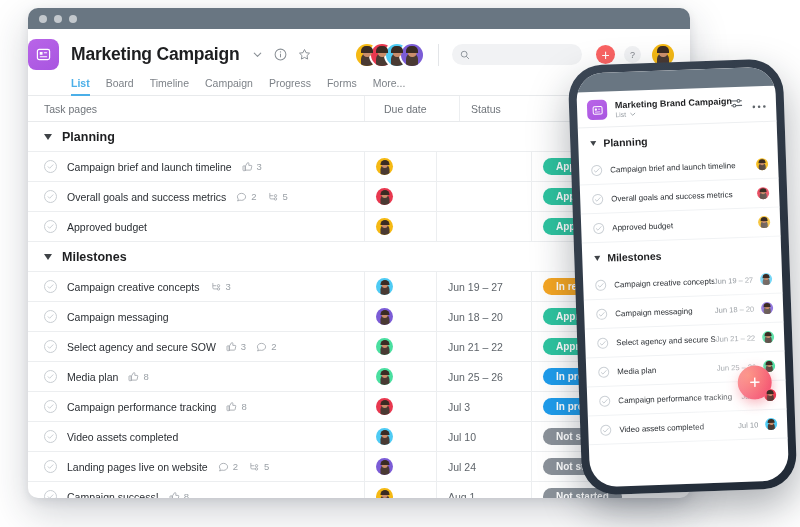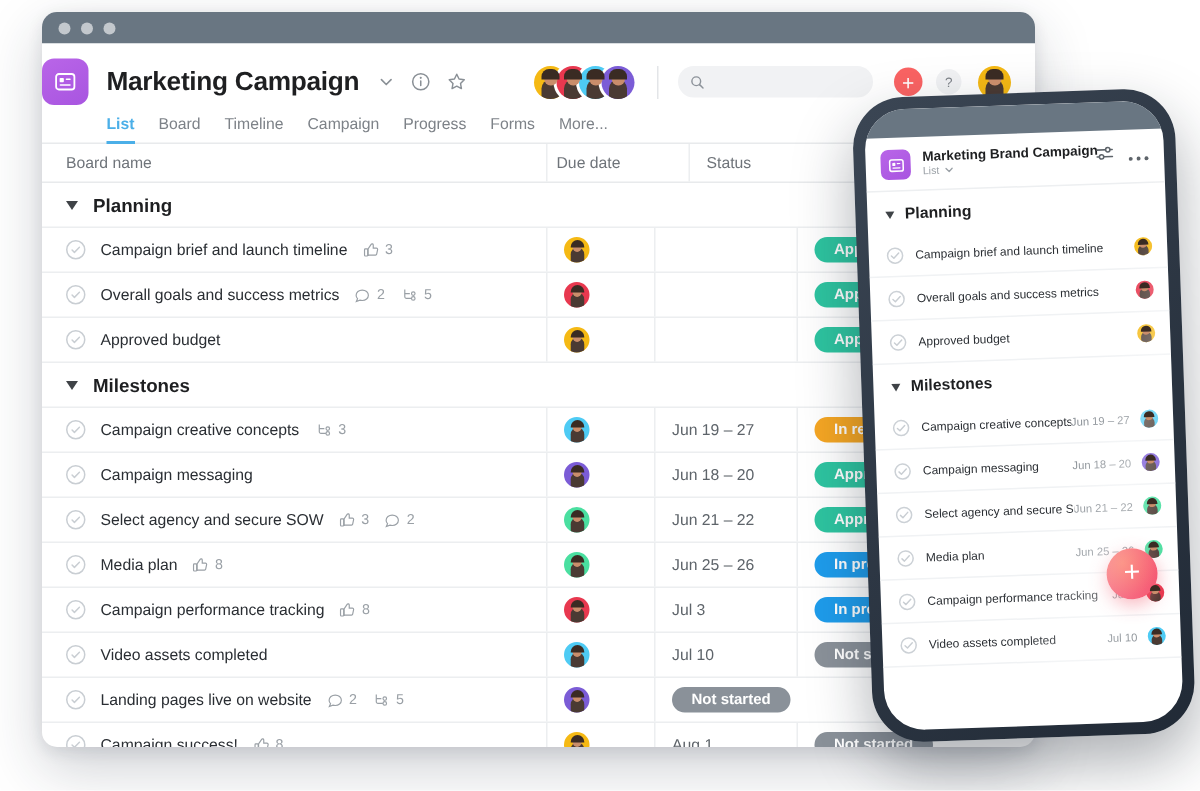--- a/index.html
+++ b/index.html
@@ -82,21 +82,21 @@
 
   
   .tbl { width: 100%; }
   .tbl-head {
     display:flex; height: 26px; align-items:center;
     border-bottom:1px solid #e8eaec;
   }
   .th { font-size: 10.5px; color:#6f747a; }
   .col-task  { width: 336px; padding-left: 16px; flex:0 0 336px; }
   .col-asgn  { width: 72px;  padding-left: 11px; flex:0 0 72px;  border-left:1px solid #eceef0; height:100%; display:flex; align-items:center;}
-  .col-due   { width: 95px;  padding-left: 6px; flex:0 0 95px;  border-left:1px solid #eceef0; height:100%; display:flex; align-items:center;}
+  .col-due   { width: 95px;  padding-left: 19px; flex:0 0 95px;  border-left:1px solid #eceef0; height:100%; display:flex; align-items:center;}
   .col-stat  { width: 159px; padding-left: 11px; flex:0 0 159px; border-left:1px solid #eceef0; height:100%; display:flex; align-items:center;}
 
   .sec-row { display:flex; align-items:center; height: 30px; padding-left: 16px; border-bottom:1px solid #eceef0;}
   .caret { width:0;height:0;border-left:4.5px solid transparent;border-right:4.5px solid transparent;border-top:6px solid #3f4347; margin-right:10px;}
   .sec-name { font-size: 12.5px; font-weight:700; color:#1e1f21; }
 
   .task-row { display:flex; align-items:stretch; height: 30px; border-bottom:1px solid #eceef0; }
   .task-cell { width:336px; flex:0 0 336px; padding-left:16px; display:flex; align-items:center; }
   .chk {
     width:13px;height:13px;border-radius:50%;border:1px solid #c9ced3;
@@ -291,21 +291,21 @@
         <div class="tab">Campaign</div>
         <div class="tab">Progress</div>
         <div class="tab">Forms</div>
         <div class="tab">More...</div>
       </div>
     </div>
     <div class="head-rule"></div>
 
     <div class="tbl">
       <div class="tbl-head">
-        <div class="th col-task">Board name</div>
+        <div class="th col-task">Task pages</div>
         <div class="th col-due">Due date</div>
         <div class="th col-stat">Status</div>
       </div>
       <div id="tbl-body">
           <div class="sec-row">
             <span class="caret"></span>
             <span class="sec-name">Planning</span>
           </div>
           <div class="task-row">
             <div class="task-cell">
@@ -636,20 +636,23 @@
                   <span>5</span>
                 </span>
               </span>
             </div>
             <div class="cell-asgn">
               <span class="av " style="background:#7B5CD6">
                 <span class="face"></span>
                 <span class="skin"></span>
                 <span class="hair"></span>
               </span>
+            </div>
+            <div class="cell-due">
+              <span>Jul 24</span>
             </div>
             <div class="cell-stat">
               <span class="badge" style="background:#8A9199">Not started</span>
             </div>
           </div>
           <div class="task-row">
             <div class="task-cell">
               <span class="chk">
                 <svg width="7" height="7" viewBox="0 0 8 8" fill="none">
                   <path d="M1.2 4.2 L3 6 L6.8 2.1" stroke="#c9ced3" stroke-width="1.1" stroke-linecap="round" stroke-linejoin="round"></path>

